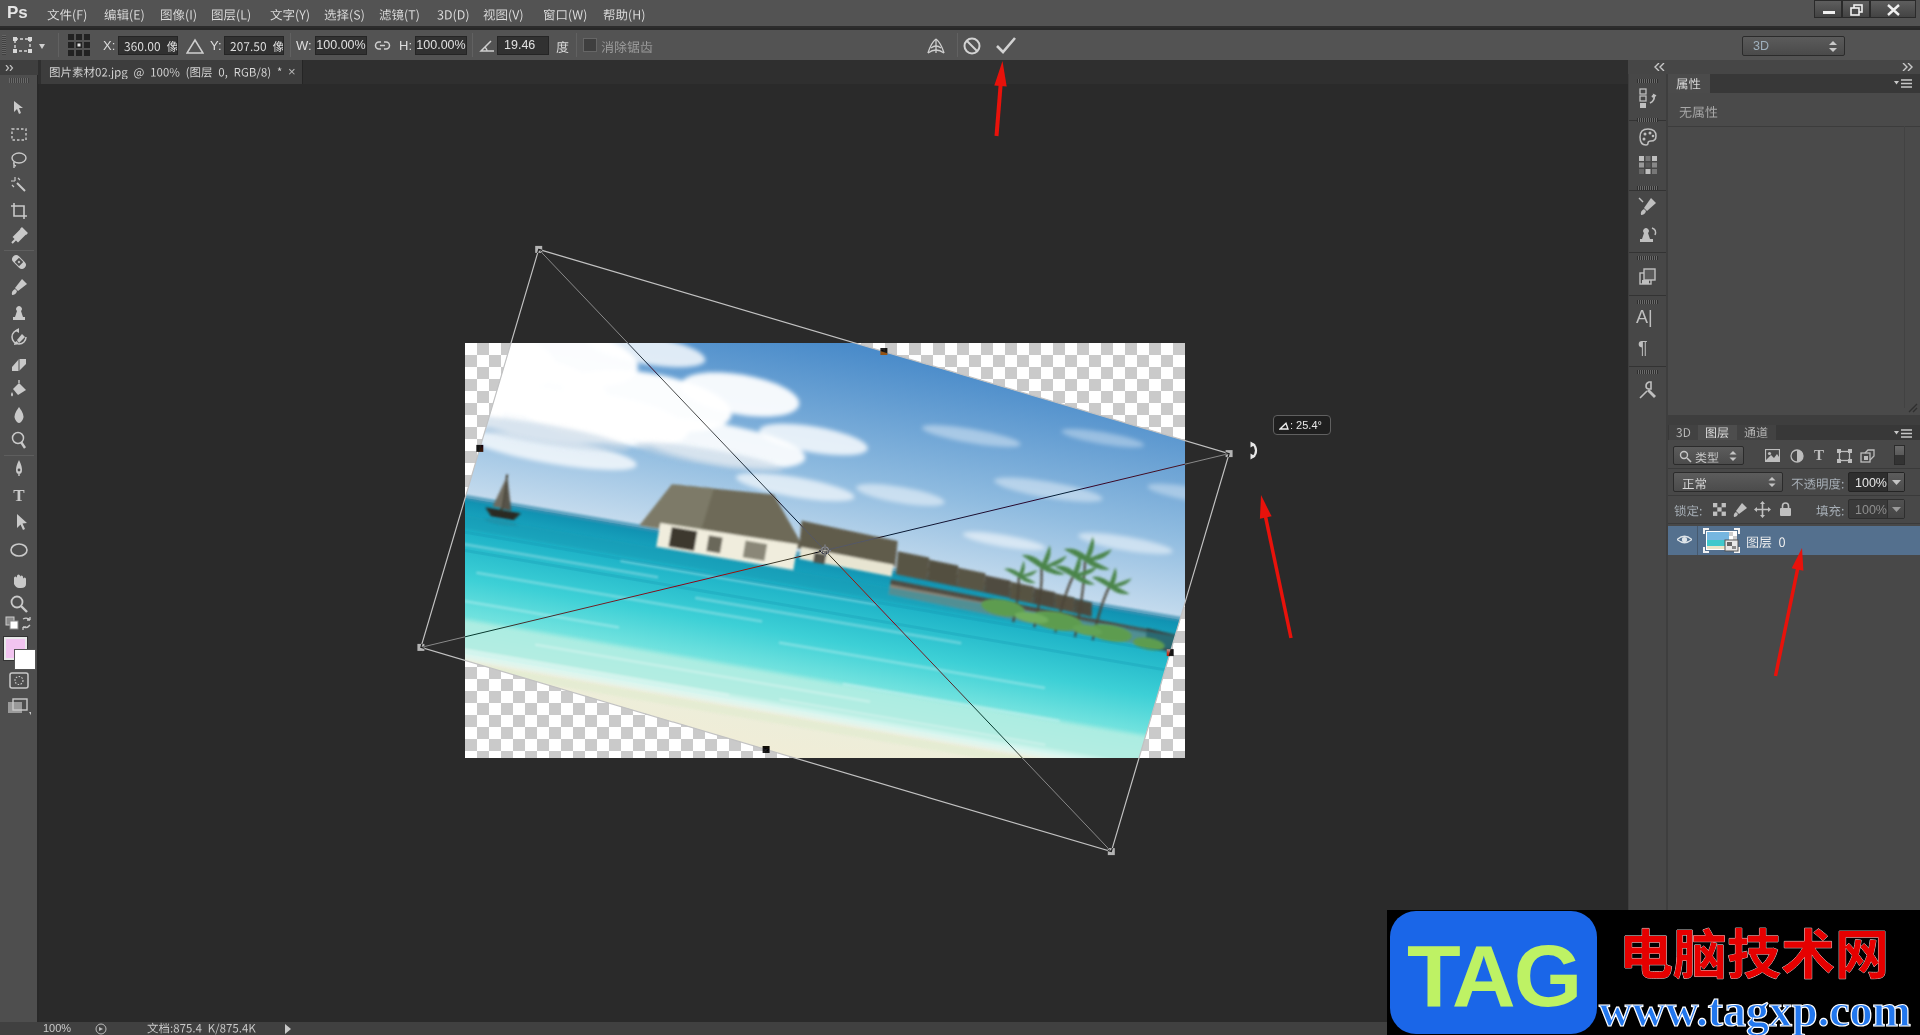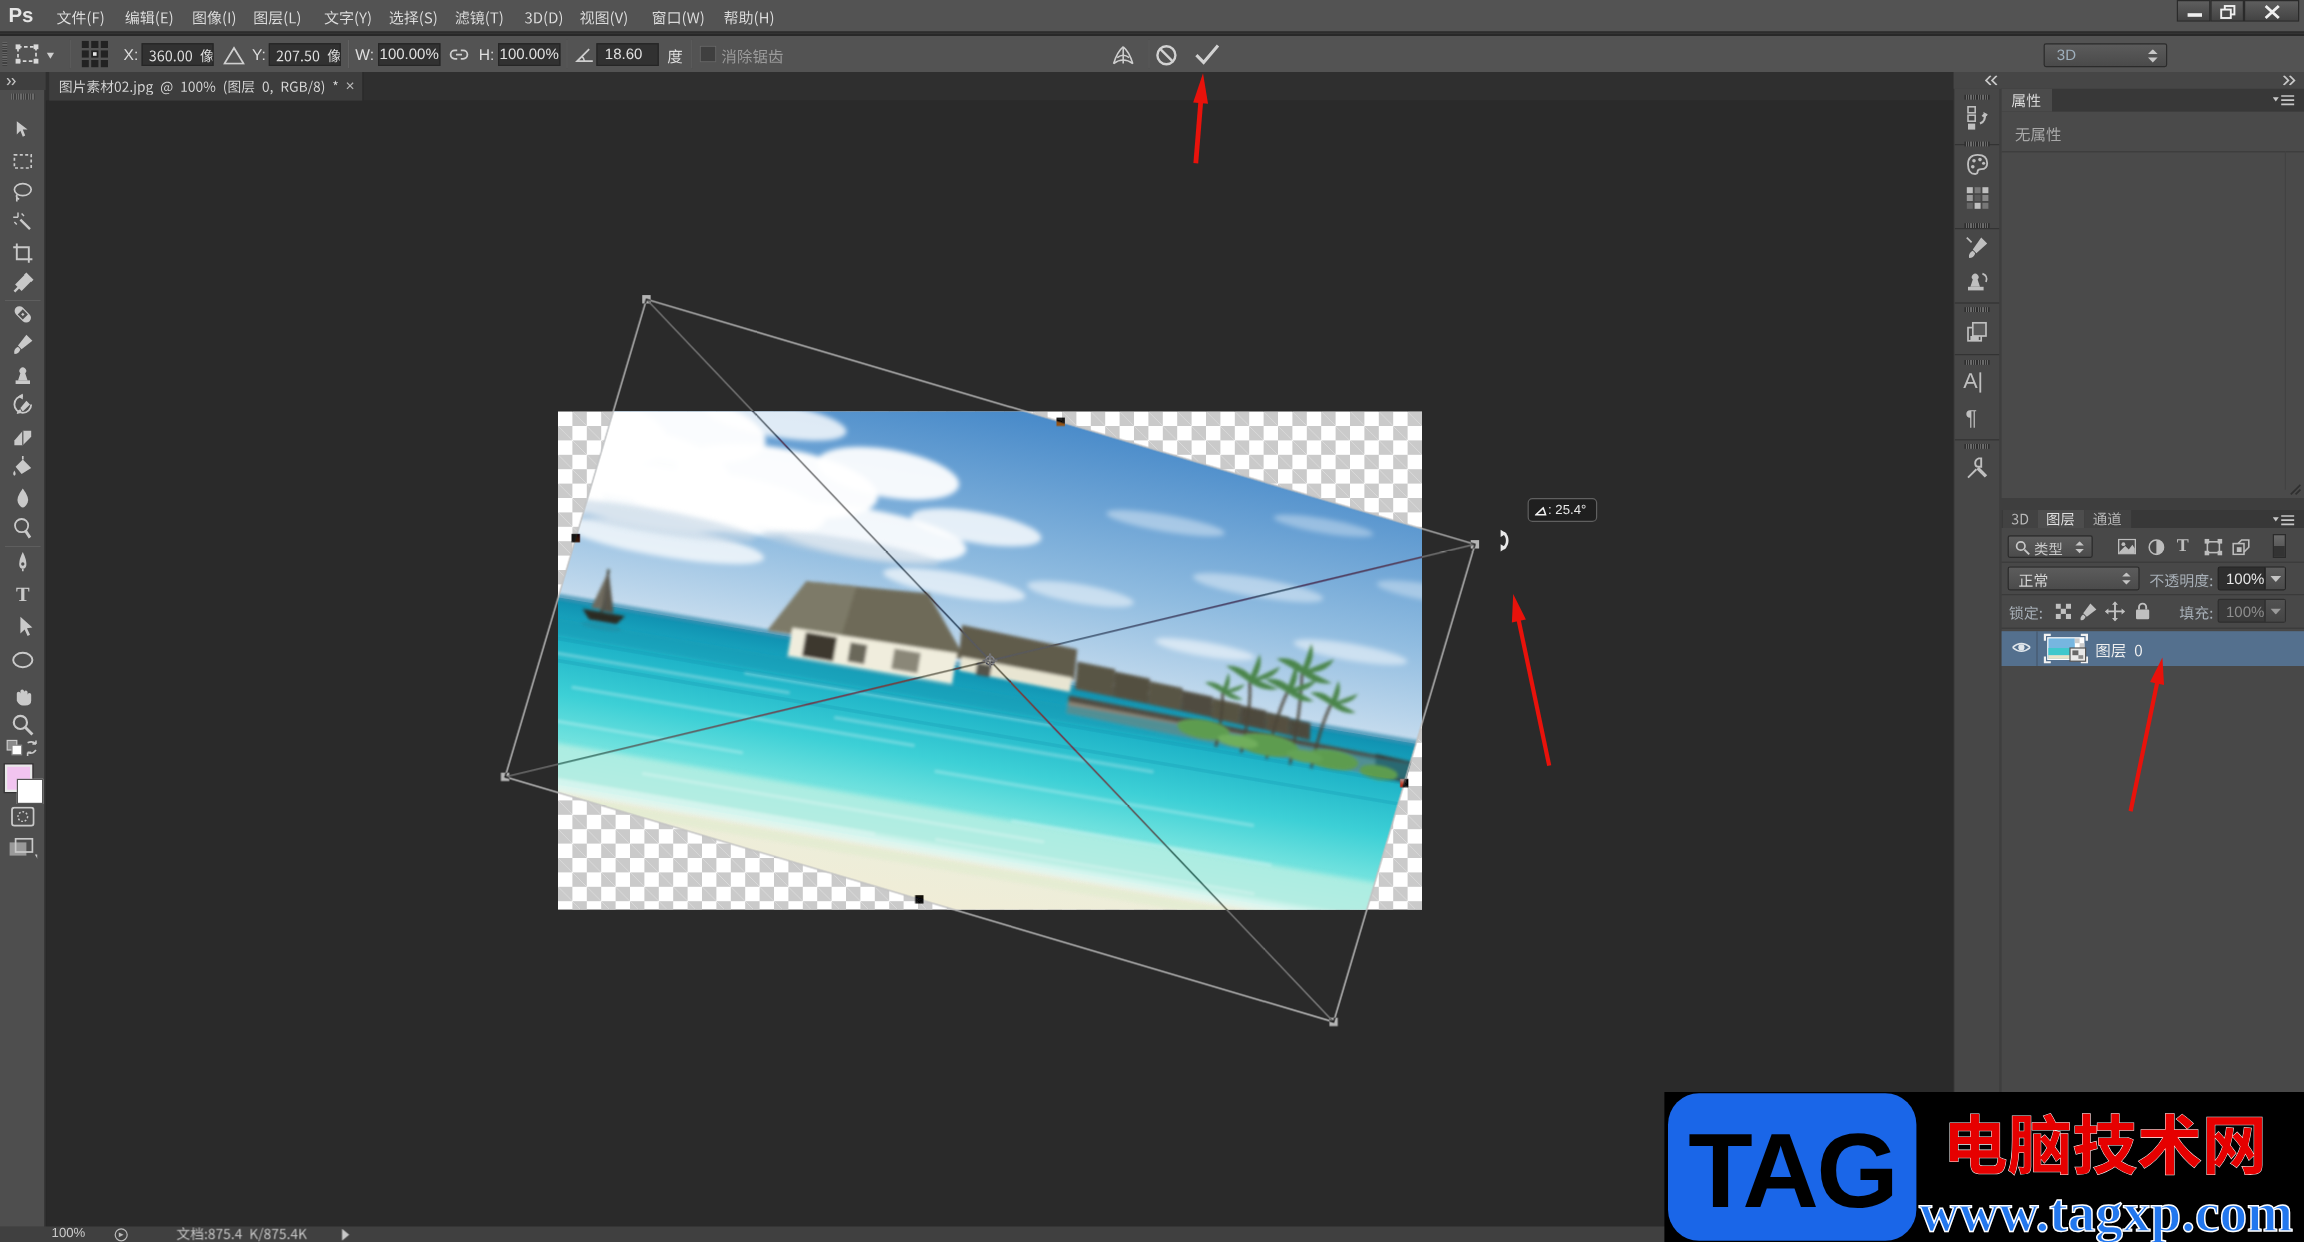--- a/index.html
+++ b/index.html
@@ -105,21 +105,21 @@
         <path d="M6 6.5 h5"></path>
       </g>
     </svg>
 <div class="abs" style="left:399px;top:8px;font-size:13px;color:#dedede">H:</div>
 <div class="abs" style="left:415px;top:6px;width:52px;height:19px;background:#313131;border:1px solid #252525;color:#e0e0e0;font-size:12.5px;text-align:center;line-height:17px">100.00%</div>
 <div class="abs" style="left:472px;top:3px;width:1px;height:24px;background:#3d3d3d;border-right:1px solid #616161"></div>
 <svg class="abs" style="left:479px;top:9px" width="17" height="14">
       <path d="M15 12 L2 12 L12 2" fill="none" stroke="#cfcfcf" stroke-width="1.5"></path>
       <path d="M8 12 a7 7 0 0 0 -2 -4" fill="none" stroke="#cfcfcf" stroke-width="1.3"></path>
     </svg>
-<div class="abs" style="left:497px;top:6px;width:52px;height:19px;background:#313131;border:1px solid #252525;color:#e0e0e0;font-size:12.5px;line-height:17px"><span style="margin-left:6px">18.60</span></div>
+<div class="abs" style="left:497px;top:6px;width:52px;height:19px;background:#313131;border:1px solid #252525;color:#e0e0e0;font-size:12.5px;line-height:17px"><span style="margin-left:6px">19.46</span></div>
 <svg style="position:absolute;left:556px;top:9.0px;" width="13.0" height="16.2" viewBox="0 -1000 1000 1250">
       <path d="M386 -644V-557H225V-495H386V-329H775V-495H937V-557H775V-644H701V-557H458V-644ZM701 -495V-389H458V-495ZM757 -203C713 -151 651 -110 579 -78C508 -111 450 -153 408 -203ZM239 -265V-203H369L335 -189C376 -133 431 -86 497 -47C403 -17 298 1 192 10C203 27 217 56 222 74C347 60 469 35 576 -7C675 37 792 65 918 80C927 61 946 31 962 15C852 5 749 -15 660 -46C748 -93 821 -157 867 -243L820 -268L807 -265ZM473 -827C487 -801 502 -769 513 -741H126V-468C126 -319 119 -105 37 46C56 52 89 68 104 80C188 -78 201 -309 201 -469V-670H948V-741H598C586 -773 566 -813 548 -845Z" fill="#dedede"></path>
     </svg>
 <div class="abs" style="left:576px;top:3px;width:1px;height:24px;background:#3d3d3d;border-right:1px solid #616161"></div>
 <div class="abs" style="left:583px;top:8px;width:14px;height:14px;background:#3f3f3f;border:1px solid #666"></div>
 <svg style="position:absolute;left:601px;top:9.0px;" width="52.0" height="16.2" viewBox="0 -1000 4000 1250">
       <path d="M863 -812C838 -753 792 -673 757 -622L821 -595C857 -644 900 -717 935 -784ZM351 -778C394 -720 436 -641 452 -590L519 -623C503 -674 457 -750 414 -807ZM85 -778C147 -745 222 -693 258 -656L304 -714C267 -750 191 -799 130 -829ZM38 -510C101 -478 178 -426 216 -390L260 -449C222 -485 144 -533 81 -563ZM69 21 134 70C187 -25 249 -151 295 -258L239 -303C188 -189 118 -56 69 21ZM453 -312H822V-203H453ZM453 -377V-484H822V-377ZM604 -841V-555H379V80H453V-139H822V-15C822 -1 817 3 802 4C786 5 733 5 676 3C686 23 697 54 700 74C776 74 826 74 857 62C886 50 895 27 895 -14V-555H679V-841Z M1474 -221C1440 -149 1389 -74 1336 -22C1353 -12 1382 8 1394 19C1445 -36 1502 -122 1541 -202ZM1764 -200C1817 -136 1879 -47 1907 10L1967 -25C1938 -81 1877 -166 1820 -229ZM1078 -800V77H1145V-732H1274C1250 -665 1219 -576 1189 -505C1266 -426 1285 -358 1285 -303C1285 -271 1279 -244 1262 -233C1254 -226 1243 -224 1229 -223C1213 -222 1191 -222 1167 -225C1178 -205 1184 -177 1185 -158C1209 -157 1236 -157 1257 -159C1278 -162 1297 -168 1311 -179C1340 -199 1352 -241 1352 -296C1351 -358 1333 -430 1256 -513C1292 -592 1331 -691 1362 -774L1314 -803L1303 -800ZM1371 -345V-276H1634V-7C1634 6 1630 11 1614 11C1600 12 1551 12 1495 10C1507 30 1517 59 1521 79C1593 79 1639 78 1668 66C1697 55 1706 34 1706 -7V-276H1954V-345H1706V-467H1860V-533H1465V-467H1634V-345ZM1661 -847C1595 -727 1470 -611 1344 -546C1362 -532 1383 -509 1394 -492C1493 -549 1590 -634 1664 -730C1749 -624 1835 -557 1924 -501C1935 -522 1957 -546 1975 -561C1882 -611 1789 -678 1702 -784L1725 -822Z M2513 -735H2856V-608H2513ZM2513 -545H2681V-430H2512L2513 -492ZM2517 -241V79H2585V44H2849V76H2921V-241H2752V-365H2952V-430H2752V-545H2926V-799H2443V-491C2443 -334 2435 -118 2343 35C2359 42 2391 61 2403 73C2477 -49 2502 -218 2510 -365H2681V-241ZM2585 -20V-178H2849V-20ZM2183 -838C2151 -744 2096 -655 2034 -596C2046 -579 2066 -542 2072 -526C2107 -561 2141 -606 2171 -655H2377V-726H2211C2225 -756 2239 -787 2250 -818ZM2061 -344V-275H2195V-75C2195 -26 2160 8 2141 21C2154 33 2173 58 2180 73C2195 54 2222 36 2390 -73C2384 -88 2376 -118 2372 -138L2262 -70V-275H2382V-344H2262V-479H2358V-547H2108V-479H2195V-344Z M3483 -449C3447 -290 3360 -177 3224 -110C3242 -100 3271 -77 3283 -64C3368 -113 3438 -179 3488 -268C3575 -203 3675 -121 3727 -69L3778 -119C3720 -175 3606 -262 3517 -325C3532 -359 3544 -397 3554 -437ZM3121 -437V34H3811V75H3888V-438H3811V-36H3198V-437ZM3058 -545V-476H3951V-545H3546V-669H3864V-733H3546V-840H3469V-545H3286V-789H3211V-545Z" fill="#9b9b9b"></path>
     </svg>
 <svg class="abs" style="left:924px;top:5px" width="24" height="22">
       <g fill="none" stroke="#cfcfcf" stroke-width="1.3">
@@ -131,21 +131,21 @@
       </g>
     </svg>
 <div class="abs" style="left:957px;top:3px;width:1px;height:24px;background:#3d3d3d;border-right:1px solid #616161"></div>
 <svg class="abs" style="left:962px;top:6px" width="20" height="20">
       <circle cx="10" cy="10" r="7.5" fill="none" stroke="#d2d2d2" stroke-width="2"></circle>
       <path d="M5 5 L15 15" stroke="#d2d2d2" stroke-width="2"></path>
     </svg>
 <svg class="abs" style="left:994px;top:4px" width="24" height="22">
       <path d="M3 12 L9 18 L21 4" fill="none" stroke="#d2d2d2" stroke-width="2.6"></path>
     </svg>
-<div class="abs" style="left:1703px;top:6px;width:103px;height:20px;background:linear-gradient(#5b5b5b,#4a4a4a);border:1px solid #2b2b2b;border-radius:2px;color:#9fb0bd;font-size:12.5px"><span style="margin-left:10px;line-height:19px">3D</span><svg class="abs" style="right:6px;top:4px" width="10" height="12">
+<div class="abs" style="left:1742px;top:6px;width:103px;height:20px;background:linear-gradient(#5b5b5b,#4a4a4a);border:1px solid #2b2b2b;border-radius:2px;color:#9fb0bd;font-size:12.5px"><span style="margin-left:10px;line-height:19px">3D</span><svg class="abs" style="right:6px;top:4px" width="10" height="12">
         <path d="M1 4 L5 0 L9 4 Z" fill="#c8c8c8"></path>
         <path d="M1 7 L5 11 L9 7 Z" fill="#c8c8c8"></path>
       </svg></div>
 </div>
 
 <div class="abs" style="left:38px;top:60px;width:1590px;height:24px;background:#2f2f2f">
 <div class="abs" style="left:3px;top:0;width:262px;height:24px;background:#3d3d3d;border-right:1px solid #252525">
       <svg style="position:absolute;left:8px;top:5.0px;" width="233.3" height="14.4" viewBox="0 -1000 20283 1250">
         <path d="M375 -279C455 -262 557 -227 613 -199L644 -250C588 -276 487 -309 407 -325ZM275 -152C413 -135 586 -95 682 -61L715 -117C618 -149 445 -188 310 -203ZM84 -796V80H156V38H842V80H917V-796ZM156 -29V-728H842V-29ZM414 -708C364 -626 278 -548 192 -497C208 -487 234 -464 245 -452C275 -472 306 -496 337 -523C367 -491 404 -461 444 -434C359 -394 263 -364 174 -346C187 -332 203 -303 210 -285C308 -308 413 -345 508 -396C591 -351 686 -317 781 -296C790 -314 809 -340 823 -353C735 -369 647 -396 569 -432C644 -481 707 -538 749 -606L706 -631L695 -628H436C451 -647 465 -666 477 -686ZM378 -563 385 -570H644C608 -531 560 -496 506 -465C455 -494 411 -527 378 -563Z M1180 -814V-481C1180 -304 1166 -119 1038 23C1057 36 1084 64 1097 82C1189 -19 1230 -141 1246 -267H1668V80H1749V-344H1254C1257 -390 1258 -435 1258 -481V-504H1903V-581H1621V-839H1542V-581H1258V-814Z M2636 -86C2721 -44 2828 21 2880 64L2939 18C2882 -26 2774 -87 2691 -127ZM2293 -128C2233 -72 2135 -20 2046 15C2063 27 2091 53 2104 66C2190 27 2293 -36 2362 -101ZM2193 -294C2211 -301 2240 -305 2440 -316C2349 -277 2270 -248 2236 -237C2176 -216 2131 -204 2098 -201C2104 -182 2114 -149 2116 -135C2143 -143 2182 -148 2479 -165V-8C2479 4 2475 7 2458 8C2443 9 2389 9 2327 7C2339 27 2351 55 2355 77C2429 77 2479 76 2510 65C2543 53 2552 33 2552 -6V-169L2801 -183C2828 -160 2851 -137 2867 -118L2926 -159C2884 -206 2797 -271 2728 -315L2673 -279C2694 -265 2717 -249 2739 -233L2328 -213C2466 -258 2606 -316 2740 -388L2688 -436C2651 -415 2610 -394 2569 -374L2337 -362C2391 -385 2444 -412 2495 -444L2471 -463H2950V-523H2536V-588H2844V-645H2536V-709H2903V-767H2536V-841H2461V-767H2105V-709H2461V-645H2160V-588H2461V-523H2054V-463H2406C2340 -421 2267 -388 2243 -378C2215 -367 2193 -360 2173 -358C2180 -340 2190 -308 2193 -294Z M3777 -839V-625H3477V-553H3752C3676 -395 3545 -227 3419 -141C3437 -126 3460 -99 3472 -79C3583 -164 3697 -306 3777 -449V-22C3777 -4 3770 2 3752 2C3733 3 3668 4 3604 2C3614 23 3626 58 3630 79C3716 79 3775 77 3808 64C3842 52 3855 30 3855 -23V-553H3959V-625H3855V-839ZM3227 -840V-626H3060V-553H3217C3178 -414 3102 -259 3026 -175C3039 -156 3059 -125 3068 -103C3127 -173 3184 -287 3227 -405V79H3302V-437C3344 -383 3396 -312 3418 -275L3466 -339C3441 -370 3338 -490 3302 -527V-553H3440V-626H3302V-840Z M4278 13C4417 13 4506 -113 4506 -369C4506 -623 4417 -746 4278 -746C4138 -746 4050 -623 4050 -369C4050 -113 4138 13 4278 13ZM4278 -61C4195 -61 4138 -154 4138 -369C4138 -583 4195 -674 4278 -674C4361 -674 4418 -583 4418 -369C4418 -154 4361 -61 4278 -61Z M4599 0H5060V-79H4857C4820 -79 4775 -75 4737 -72C4909 -235 5025 -384 5025 -531C5025 -661 4942 -746 4811 -746C4718 -746 4654 -704 4595 -639L4648 -587C4689 -636 4740 -672 4800 -672C4891 -672 4935 -611 4935 -527C4935 -401 4829 -255 4599 -54Z M5249 13C5285 13 5315 -15 5315 -56C5315 -98 5285 -126 5249 -126C5212 -126 5183 -98 5183 -56C5183 -15 5212 13 5249 13Z M5423 242C5531 242 5572 173 5572 62V-543H5481V62C5481 128 5468 169 5414 169C5395 169 5376 164 5362 159L5344 228C5363 236 5391 242 5423 242ZM5526 -655C5561 -655 5587 -679 5587 -716C5587 -751 5561 -775 5526 -775C5490 -775 5465 -751 5465 -716C5465 -679 5490 -655 5526 -655Z M5755 229H5847V45L5844 -50C5893 -9 5945 13 5994 13C6118 13 6230 -94 6230 -280C6230 -448 6154 -557 6014 -557C5951 -557 5890 -521 5841 -480H5839L5830 -543H5755ZM5979 -64C5943 -64 5895 -78 5847 -120V-406C5899 -454 5946 -480 5991 -480C6095 -480 6135 -400 6135 -279C6135 -145 6069 -64 5979 -64Z M6558 250C6726 250 6833 163 6833 62C6833 -28 6769 -67 6644 -67H6537C6464 -67 6442 -92 6442 -126C6442 -156 6457 -174 6477 -191C6501 -179 6531 -172 6557 -172C6669 -172 6756 -245 6756 -361C6756 -408 6738 -448 6712 -473H6823V-543H6634C6615 -551 6588 -557 6557 -557C6448 -557 6354 -482 6354 -363C6354 -298 6389 -245 6425 -217V-213C6396 -193 6365 -157 6365 -112C6365 -69 6386 -40 6414 -23V-18C6363 13 6334 58 6334 105C6334 198 6426 250 6558 250ZM6557 -234C6495 -234 6442 -284 6442 -363C6442 -443 6494 -490 6557 -490C6622 -490 6673 -443 6673 -363C6673 -284 6620 -234 6557 -234ZM6571 187C6472 187 6414 150 6414 92C6414 61 6430 28 6469 0C6493 6 6519 8 6539 8H6633C6705 8 6743 26 6743 77C6743 133 6676 187 6571 187Z M7796 173C7874 173 7944 155 8009 116L7984 62C7935 91 7872 112 7803 112C7613 112 7470 -12 7470 -230C7470 -491 7663 -661 7862 -661C8065 -661 8172 -529 8172 -348C8172 -204 8092 -117 8021 -117C7960 -117 7938 -160 7960 -249L8004 -472H7944L7931 -426H7929C7908 -463 7878 -481 7840 -481C7709 -481 7624 -340 7624 -222C7624 -120 7683 -63 7759 -63C7809 -63 7859 -97 7895 -140H7898C7905 -83 7952 -55 8013 -55C8114 -55 8236 -157 8236 -352C8236 -572 8094 -722 7870 -722C7620 -722 7403 -526 7403 -227C7403 34 7578 173 7796 173ZM7777 -126C7732 -126 7698 -155 7698 -227C7698 -312 7753 -417 7840 -417C7871 -417 7891 -405 7912 -370L7881 -193C7842 -146 7808 -126 7777 -126Z M8881 0H9283V-76H9136V-733H9066C9026 -710 8979 -693 8914 -681V-623H9045V-76H8881Z M9626 13C9765 13 9854 -113 9854 -369C9854 -623 9765 -746 9626 -746C9486 -746 9398 -623 9398 -369C9398 -113 9486 13 9626 13ZM9626 -61C9543 -61 9486 -154 9486 -369C9486 -583 9543 -674 9626 -674C9709 -674 9766 -583 9766 -369C9766 -154 9709 -61 9626 -61Z M10181 13C10320 13 10409 -113 10409 -369C10409 -623 10320 -746 10181 -746C10041 -746 9953 -623 9953 -369C9953 -113 10041 13 10181 13ZM10181 -61C10098 -61 10041 -154 10041 -369C10041 -583 10098 -674 10181 -674C10264 -674 10321 -583 10321 -369C10321 -154 10264 -61 10181 -61Z M10663 -284C10764 -284 10830 -369 10830 -517C10830 -663 10764 -746 10663 -746C10563 -746 10497 -663 10497 -517C10497 -369 10563 -284 10663 -284ZM10663 -340C10605 -340 10566 -400 10566 -517C10566 -634 10605 -690 10663 -690C10721 -690 10760 -634 10760 -517C10760 -400 10721 -340 10663 -340ZM10684 13H10746L11151 -746H11089ZM11174 13C11274 13 11340 -71 11340 -219C11340 -366 11274 -449 11174 -449C11074 -449 11008 -366 11008 -219C11008 -71 11074 13 11174 13ZM11174 -43C11116 -43 11076 -102 11076 -219C11076 -336 11116 -393 11174 -393C11231 -393 11272 -336 11272 -219C11272 -102 11231 -43 11174 -43Z M12118 196 12174 171C12088 29 12047 -141 12047 -311C12047 -480 12088 -649 12174 -792L12118 -818C12026 -668 11971 -507 11971 -311C11971 -114 12026 47 12118 196Z M12592 -279C12672 -262 12774 -227 12830 -199L12861 -250C12805 -276 12704 -309 12624 -325ZM12492 -152C12630 -135 12803 -95 12899 -61L12932 -117C12835 -149 12662 -188 12527 -203ZM12301 -796V80H12373V38H13059V80H13134V-796ZM12373 -29V-728H13059V-29ZM12631 -708C12581 -626 12495 -548 12409 -497C12425 -487 12451 -464 12462 -452C12492 -472 12523 -496 12554 -523C12584 -491 12621 -461 12661 -434C12576 -394 12480 -364 12391 -346C12404 -332 12420 -303 12427 -285C12525 -308 12630 -345 12725 -396C12808 -351 12903 -317 12998 -296C13007 -314 13026 -340 13040 -353C12952 -369 12864 -396 12786 -432C12861 -481 12924 -538 12966 -606L12923 -631L12912 -628H12653C12668 -647 12682 -666 12694 -686ZM12595 -563 12602 -570H12861C12825 -531 12777 -496 12723 -465C12672 -494 12628 -527 12595 -563Z M13521 -456V-389H14090V-456ZM13426 -727H14028V-607H13426ZM13350 -792V-499C13350 -340 13341 -117 13248 40C13267 47 13300 66 13315 78C13412 -86 13426 -331 13426 -499V-542H14103V-792ZM13505 64C13536 52 13584 48 14020 19C14035 45 14049 70 14059 89L14128 55C14094 -6 14023 -112 13968 -189L13903 -162C13929 -126 13957 -83 13983 -41L13597 -18C13650 -74 13704 -145 13750 -218H14160V-284H13456V-218H13655C13611 -142 13555 -72 13537 -52C13515 -27 13495 -9 13478 -6C13487 13 13500 49 13505 64Z M14995 13C15134 13 15223 -113 15223 -369C15223 -623 15134 -746 14995 -746C14855 -746 14767 -623 14767 -369C14767 -113 14855 13 14995 13ZM14995 -61C14912 -61 14855 -154 14855 -369C14855 -583 14912 -674 14995 -674C15078 -674 15135 -583 15135 -369C15135 -154 15078 -61 14995 -61Z M15347 190C15437 152 15493 77 15493 -19C15493 -86 15464 -126 15416 -126C15379 -126 15347 -102 15347 -62C15347 -22 15378 2 15414 2L15425 1C15424 61 15387 109 15325 136Z M16243 -385V-658H16366C16481 -658 16544 -624 16544 -528C16544 -432 16481 -385 16366 -385ZM16553 0H16657L16471 -321C16570 -345 16636 -413 16636 -528C16636 -680 16529 -733 16380 -733H16151V0H16243V-311H16375Z M17074 13C17172 13 17253 -23 17300 -72V-380H17059V-303H17215V-111C17186 -84 17135 -68 17083 -68C16926 -68 16838 -184 16838 -369C16838 -552 16934 -665 17082 -665C17155 -665 17203 -634 17240 -596L17290 -656C17248 -700 17181 -746 17079 -746C16885 -746 16743 -603 16743 -366C16743 -128 16881 13 17074 13Z M17475 0H17708C17872 0 17986 -71 17986 -215C17986 -315 17924 -373 17837 -390V-395C17906 -417 17944 -481 17944 -554C17944 -683 17840 -733 17692 -733H17475ZM17567 -422V-660H17680C17795 -660 17853 -628 17853 -542C17853 -467 17802 -422 17676 -422ZM17567 -74V-350H17695C17824 -350 17895 -309 17895 -218C17895 -119 17821 -74 17695 -74Z M18042 179H18109L18408 -794H18342Z M18703 13C18840 13 18932 -70 18932 -176C18932 -277 18873 -332 18809 -369V-374C18852 -408 18906 -474 18906 -551C18906 -664 18830 -744 18705 -744C18591 -744 18504 -669 18504 -558C18504 -481 18550 -426 18603 -389V-385C18536 -349 18469 -280 18469 -182C18469 -69 18567 13 18703 13ZM18753 -398C18666 -432 18587 -471 18587 -558C18587 -629 18636 -676 18704 -676C18782 -676 18828 -619 18828 -546C18828 -492 18802 -442 18753 -398ZM18704 -55C18616 -55 18550 -112 18550 -190C18550 -260 18592 -318 18651 -356C18755 -314 18845 -278 18845 -179C18845 -106 18789 -55 18704 -55Z M19077 196C19169 47 19224 -114 19224 -311C19224 -507 19169 -668 19077 -818L19020 -792C19106 -649 19149 -480 19149 -311C19149 -141 19106 29 19020 171Z M19970 -471 20050 -566 20128 -471 20172 -502 20108 -607 20217 -653 20200 -704 20086 -676 20076 -796H20022L20012 -675L19898 -704L19881 -653L19989 -607L19926 -502Z" fill="#d6d6d6"></path>
       </svg>
@@ -683,21 +683,21 @@
  </div>
  <svg style="position:absolute;left:78px;top:8.0px;" width="39.7" height="16.2" viewBox="0 -1000 3055 1250">
           <path d="M375 -279C455 -262 557 -227 613 -199L644 -250C588 -276 487 -309 407 -325ZM275 -152C413 -135 586 -95 682 -61L715 -117C618 -149 445 -188 310 -203ZM84 -796V80H156V38H842V80H917V-796ZM156 -29V-728H842V-29ZM414 -708C364 -626 278 -548 192 -497C208 -487 234 -464 245 -452C275 -472 306 -496 337 -523C367 -491 404 -461 444 -434C359 -394 263 -364 174 -346C187 -332 203 -303 210 -285C308 -308 413 -345 508 -396C591 -351 686 -317 781 -296C790 -314 809 -340 823 -353C735 -369 647 -396 569 -432C644 -481 707 -538 749 -606L706 -631L695 -628H436C451 -647 465 -666 477 -686ZM378 -563 385 -570H644C608 -531 560 -496 506 -465C455 -494 411 -527 378 -563Z M1304 -456V-389H1873V-456ZM1209 -727H1811V-607H1209ZM1133 -792V-499C1133 -340 1124 -117 1031 40C1050 47 1083 66 1098 78C1195 -86 1209 -331 1209 -499V-542H1886V-792ZM1288 64C1319 52 1367 48 1803 19C1818 45 1832 70 1842 89L1911 55C1877 -6 1806 -112 1751 -189L1686 -162C1712 -126 1740 -83 1766 -41L1380 -18C1433 -74 1487 -145 1533 -218H1943V-284H1239V-218H1438C1394 -142 1338 -72 1320 -52C1298 -27 1278 -9 1261 -6C1270 13 1283 49 1288 64Z M2778 13C2917 13 3006 -113 3006 -369C3006 -623 2917 -746 2778 -746C2638 -746 2550 -623 2550 -369C2550 -113 2638 13 2778 13ZM2778 -61C2695 -61 2638 -154 2638 -369C2638 -583 2695 -674 2778 -674C2861 -674 2918 -583 2918 -369C2918 -154 2861 -61 2778 -61Z" fill="#f0f0f0"></path>
         </svg>
 </div>
 </div>
 </div>
 
 <div class="abs" style="left:1387px;top:910px;width:533px;height:125px;background:#000;z-index:40">
  <div class="abs" style="left:3px;top:1px;width:207px;height:123px;background:#1a66e8;border-radius:26px">
-      <div class="abs" style="left:0;top:14px;width:207px;text-align:center;font-size:88px;font-weight:bold;color:#000000;letter-spacing:-2px">TAG</div>
+      <div class="abs" style="left:0;top:14px;width:207px;text-align:center;font-size:88px;font-weight:bold;color:#bef264;letter-spacing:-2px">TAG</div>
     </div>
  <svg style="position:absolute;left:232px;top:10.0px;" width="270.0" height="67.5" viewBox="0 -1000 5000 1250">
       <path d="M429 -381V-288H235V-381ZM558 -381H754V-288H558ZM429 -491H235V-588H429ZM558 -491V-588H754V-491ZM111 -705V-112H235V-170H429V-117C429 37 468 78 606 78C637 78 765 78 798 78C920 78 957 20 974 -138C945 -144 906 -160 876 -176V-705H558V-844H429V-705ZM854 -170C846 -69 834 -43 785 -43C759 -43 647 -43 620 -43C565 -43 558 -52 558 -116V-170Z M1610 -326C1581 -273 1548 -225 1511 -186V-448C1544 -410 1578 -368 1610 -326ZM1676 -236C1705 -192 1731 -152 1747 -118L1819 -176V-64H1511V-155C1532 -134 1557 -106 1568 -90C1607 -131 1643 -180 1676 -236ZM1819 -539V-209C1796 -247 1764 -292 1728 -338C1762 -410 1789 -489 1811 -569L1711 -591C1697 -534 1679 -478 1658 -426C1629 -459 1601 -492 1574 -521L1511 -473V-538H1401V47H1819V88H1929V-539ZM1554 -816C1572 -784 1592 -745 1608 -711H1381V-598H1953V-711H1739C1721 -752 1688 -809 1661 -852ZM1257 -721V-578H1177V-721ZM1074 -814V-444C1074 -302 1070 -108 1017 26C1040 37 1086 74 1103 94C1144 0 1162 -128 1171 -250H1257V-37C1257 -25 1253 -22 1243 -21C1232 -21 1202 -21 1172 -23C1185 5 1200 53 1202 81C1256 81 1293 79 1322 60C1350 43 1357 12 1357 -36V-814ZM1257 -481V-350H1176L1177 -445V-481Z M2601 -850V-707H2386V-596H2601V-476H2403V-368H2456L2425 -359C2463 -267 2510 -187 2569 -119C2498 -74 2417 -42 2328 -21C2351 5 2379 56 2392 87C2490 58 2579 18 2656 -36C2726 20 2809 62 2907 90C2924 60 2958 11 2984 -13C2894 -35 2816 -69 2751 -114C2836 -199 2900 -309 2938 -449L2861 -480L2841 -476H2720V-596H2945V-707H2720V-850ZM2542 -368H2787C2757 -299 2713 -240 2660 -190C2610 -241 2571 -301 2542 -368ZM2156 -850V-659H2040V-548H2156V-370C2108 -359 2064 -349 2027 -342L2058 -227L2156 -252V-44C2156 -29 2151 -24 2137 -24C2124 -24 2082 -24 2042 -25C2057 6 2072 54 2076 84C2147 84 2195 81 2229 63C2263 44 2274 15 2274 -43V-283L2381 -312L2366 -422L2274 -399V-548H2373V-659H2274V-850Z M3606 -767C3661 -722 3736 -658 3771 -616L3865 -699C3827 -739 3748 -799 3694 -840ZM3437 -848V-604H3061V-485H3403C3320 -336 3175 -193 3022 -117C3051 -91 3092 -42 3113 -11C3236 -82 3349 -192 3437 -321V90H3569V-365C3658 -229 3772 -101 3882 -19C3904 -53 3948 -101 3979 -126C3850 -208 3708 -349 3621 -485H3936V-604H3569V-848Z M4319 -341C4290 -252 4250 -174 4197 -115V-488C4237 -443 4279 -392 4319 -341ZM4077 -794V88H4197V-79C4222 -63 4253 -41 4267 -29C4319 -87 4361 -159 4395 -242C4417 -211 4437 -183 4452 -158L4524 -242C4501 -276 4470 -318 4434 -362C4457 -443 4473 -531 4485 -626L4379 -638C4372 -577 4363 -518 4351 -463C4319 -500 4286 -537 4255 -570L4197 -508V-681H4805V-57C4805 -38 4797 -31 4777 -30C4756 -30 4682 -29 4619 -34C4637 -2 4658 54 4664 87C4760 88 4823 85 4867 65C4910 46 4925 12 4925 -55V-794ZM4470 -499C4512 -453 4556 -400 4595 -346C4561 -238 4511 -148 4442 -84C4468 -70 4515 -36 4535 -20C4590 -78 4634 -152 4668 -238C4692 -200 4711 -164 4725 -133L4804 -209C4783 -254 4750 -308 4710 -363C4732 -443 4748 -531 4760 -625L4653 -636C4647 -578 4638 -523 4627 -470C4600 -504 4571 -536 4542 -565Z" fill="#e60000" stroke="#ffffff" stroke-width="16" paint-order="stroke"></path>
     </svg>
  <div class="abs" style="left:212px;top:74px;width:312px;text-align:center;font-family:'Liberation Serif',serif;font-weight:bold;font-size:46px;color:#2277ee;-webkit-text-stroke:1.2px #ffffff">www.tagxp.com</div>
 </div>
 <svg style="position:absolute;left:0;top:0;z-index:60;pointer-events:none" width="1920" height="1035">
     <line x1="996.5" y1="136" x2="1000.7" y2="83.9" stroke="#e8120b" stroke-width="4"></line>
     <polygon points="1002.5,61 1006.7,86.4 994.3,85.4" fill="#e8120b"></polygon>
     <line x1="1291" y1="638" x2="1265.3" y2="515.6" stroke="#e8120b" stroke-width="3.5"></line>

